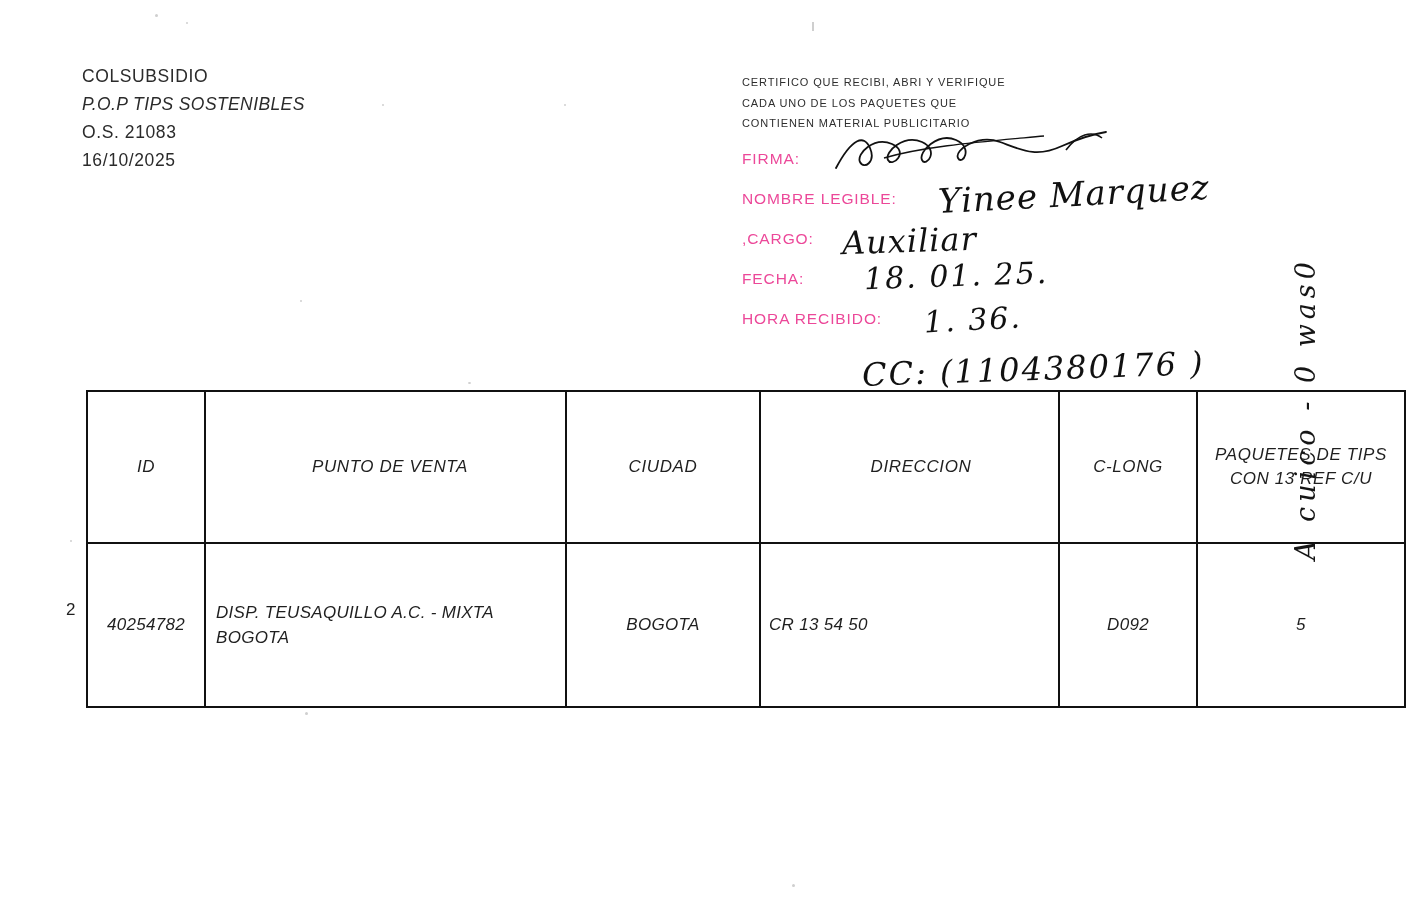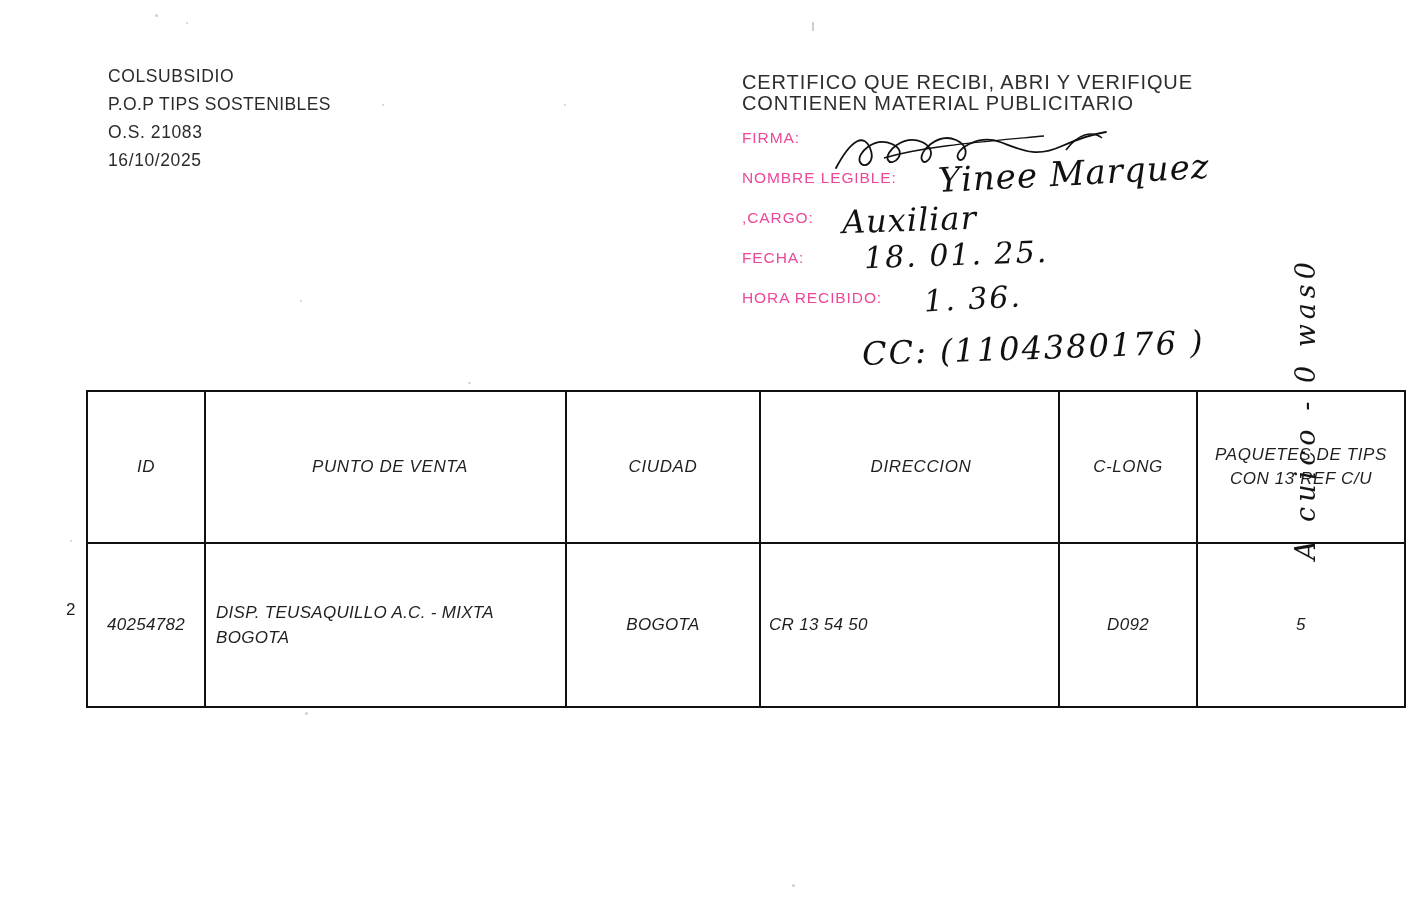--- a/index.html
+++ b/index.html
@@ -20,51 +20,52 @@
   .speckle {
     position: absolute;
     background: #cfcfcf;
     border-radius: 50%;
     pointer-events: none;
   }
 
   
   #left-header {
     position: absolute;
-    left: 108px;
+    left: 82px;
     top: 62px;
     width: 600px;
   }
   #left-header .ln {
     font-size: 17.5px;
     letter-spacing: 0.6px;
     line-height: 28px;
     color: #2b2b2b;
   }
   #left-header .ln.italic {
+    font-style: italic;
     letter-spacing: 0.4px;
   }
   #left-header .ln.bold {
     font-weight: bold;
     letter-spacing: 0.3px;
   }
   #left-header .ln.small {
     font-size: 16.5px;
     letter-spacing: 0.1px;
   }
 
   
   #cert-block {
     position: absolute;
     left: 742px;
     top: 72px;
     width: 620px;
   }
   #cert-block .cert-line {
-    font-size: 20px;
+    font-size: 11px;
     letter-spacing: 0.9px;
     line-height: 20.5px;
     color: #2e2e2e;
   }
   .field-row {
     position: relative;
     height: 40px;
   }
   .field-label {
     position: absolute;
@@ -169,20 +170,21 @@
 
 <div id="left-header">
   <div class="ln">COLSUBSIDIO</div>
   <div class="ln italic">P.O.P TIPS SOSTENIBLES</div>
   <div class="ln">O.S. 21083</div>
   <div class="ln">16/10/2025</div>
 </div>
 
 <div id="cert-block">
   <div class="cert-line">CERTIFICO QUE RECIBI, ABRI Y VERIFIQUE</div>
+  <div class="cert-line">CADA  UNO DE LOS PAQUETES QUE</div>
   <div class="cert-line">CONTIENEN MATERIAL  PUBLICITARIO</div>
 
   <div style="height:16px;"></div>
 
   <div class="field-row">
     <span class="field-label">FIRMA:</span>
   </div>
 
   <div class="field-row">
     <span class="field-label">NOMBRE LEGIBLE:</span>

